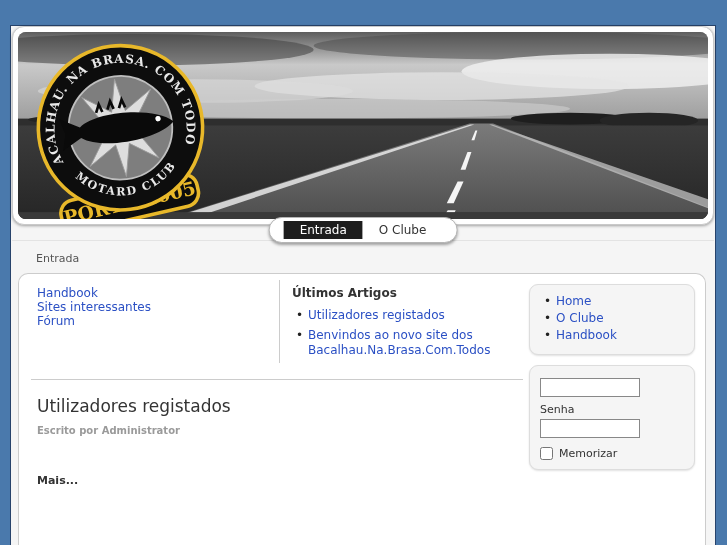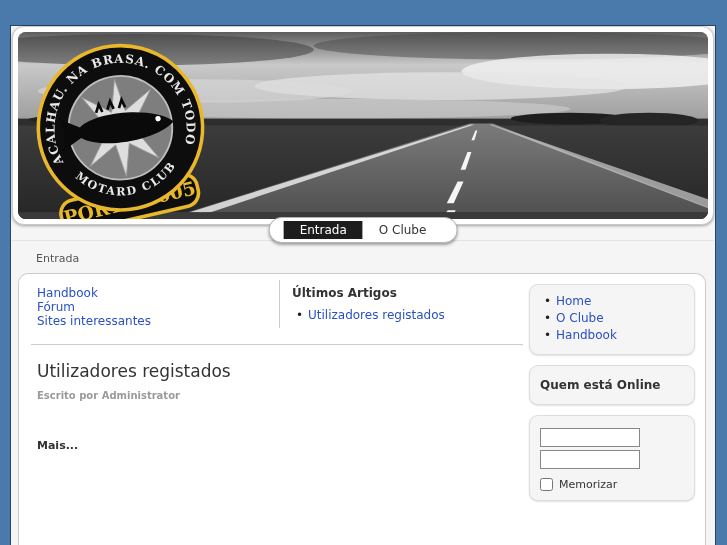--- a/index.html
+++ b/index.html
@@ -176,27 +176,28 @@
   </div>
 
   <div class="breadcrumb">Entrada</div>
 
   <div class="main-box">
     <div class="main-left">
 
       <div class="top-cols">
         <div class="menu-col">
           <a>Handbook</a>
+          <a>Sites interessantes</a>
           <a>Fórum</a>
-          <a>Sites interessantes</a>
         </div>
         <div class="articles-col">
           <div class="box-title">Últimos Artigos</div>
           <ul class="bullets">
             <li><a>Utilizadores registados</a></li>
+            <li style="max-width:235px;"><a>Benvindos ao novo site dos Bacalhau.Na.Brasa.Com.Todos</a></li>
           </ul>
         </div>
       </div>
 
       <div class="article">
         <h1>Utilizadores registados</h1>
         <div class="byline">Escrito por Administrator</div>
       </div>
 
       <div class="more">
@@ -209,26 +210,24 @@
     <div class="main-right">
 
       <div class="side-box">
         <ul class="bullets">
           <li><a>Home</a></li>
           <li><a>O Clube</a></li>
           <li><a>Handbook</a></li>
         </ul>
       </div>
 
-      <div class="side-box online-box">
-        <div class="side-title">Quem está Online</div>
-      </div>
 
       <div class="side-box login-box">
         <input type="text" style="">
+        <label>Senha</label>
         <input type="password" style="">
         <div class="remember-row">
           <input type="checkbox" style="">
           <span>Memorizar</span>
         </div>
         
         
       </div>
 
     </div>

